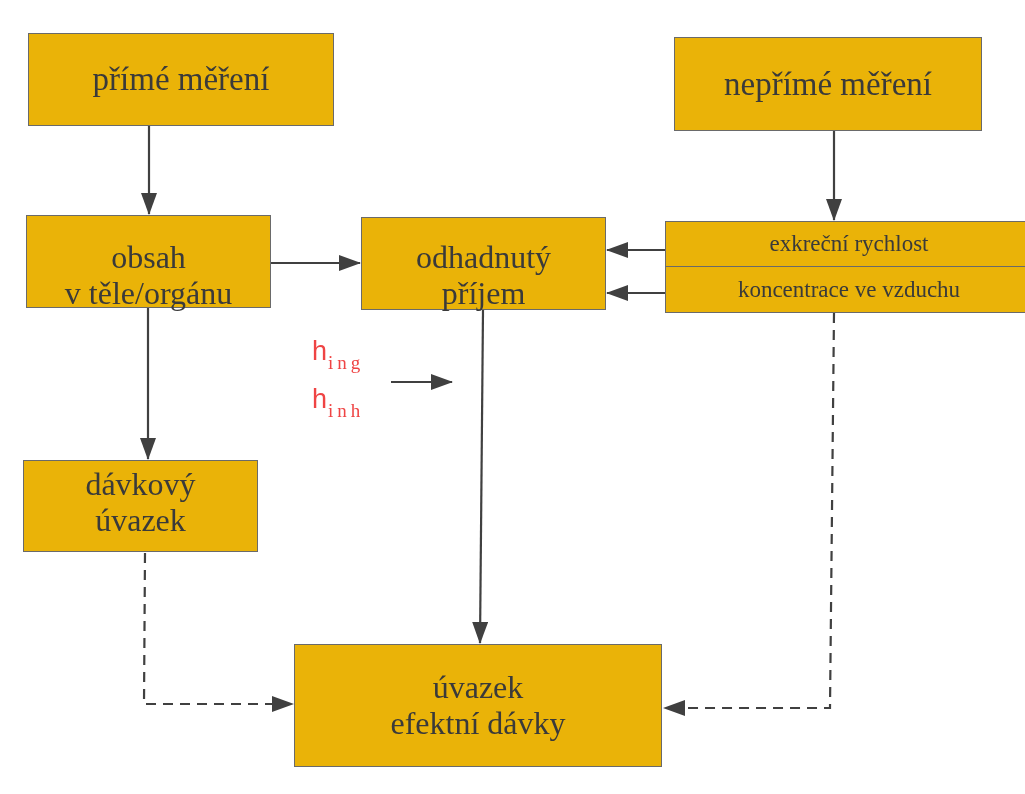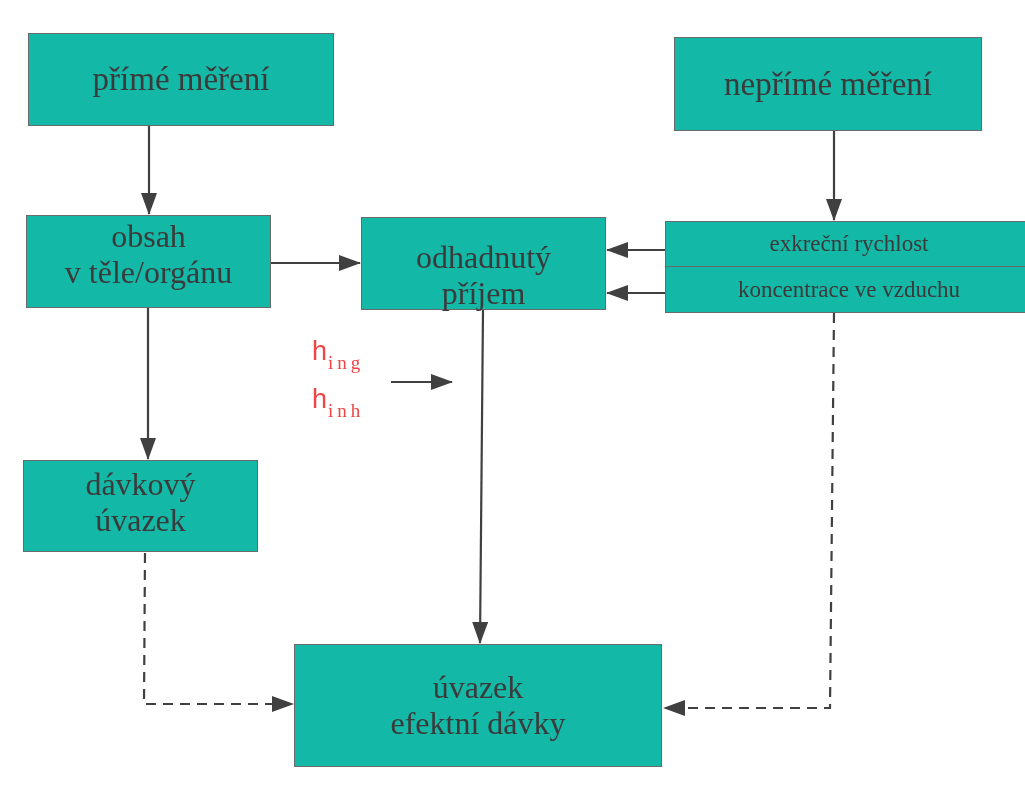--- a/index.html
+++ b/index.html
@@ -1,27 +1,27 @@
 <!DOCTYPE html>
 <html><head>
 <meta charset="utf-8">
 <style>
   html, body { margin: 0; padding: 0; background: #ffffff; }
   body { width: 1025px; height: 794px; position: relative; overflow: hidden;
          font-family: "Liberation Serif", "DejaVu Serif", serif; color: #3a3a3a; }
   .box { position: absolute; box-sizing: border-box; border: 1.5px solid #6a6a6a;
-         background: #14b8a6; display: flex; flex-direction: column;
+         background: #eab308; display: flex; flex-direction: column;
          align-items: center; justify-content: center; text-align: center; line-height: 1.12; }
   .box span { display: block; }
   .big { font-size: 33px; }
   .mid { font-size: 32px; }
   .small { font-size: 23px; }
   #b-direct { left: 28px; top: 33px; width: 306px; height: 93px; }
   #b-indirect { left: 674px; top: 37px; width: 308px; height: 94px; }
-  #b-content { left: 26px; top: 215px; width: 245px; height: 93px; justify-content: flex-start; padding-top: 3px; }
+  #b-content { left: 26px; top: 215px; width: 245px; height: 93px; justify-content: flex-start; padding-top: 24px; }
   #b-intake { left: 361px; top: 217px; width: 245px; height: 93px; justify-content: flex-start; padding-top: 22px; }
   #b-doserate { left: 23px; top: 460px; width: 235px; height: 92px; justify-content: flex-start; padding-top: 6px; }
   #b-committed { left: 294px; top: 644px; width: 368px; height: 123px; padding-top: 0; }
   #b-split { left: 665px; top: 221px; width: 368px; height: 92px; justify-content: flex-start; }
   #b-split .row { width: 100%; height: 45px; display: flex; align-items: center; justify-content: center; box-sizing: border-box; }
   #b-split .row.top { border-bottom: 1.5px solid #6a6a6a; }
   svg#arrows { position: absolute; left: 0; top: 0; width: 1025px; height: 794px; }
   .coef { position: absolute; left: 312px; font-family: "Liberation Sans", "DejaVu Sans", sans-serif; font-size: 27px; color: #ef4444; }
   .coef sub { font-family: "Liberation Serif", serif; font-size: 19px; letter-spacing: 4px; vertical-align: -9px; margin-left: 1px; }
   #coef-ing { top: 336px; }

